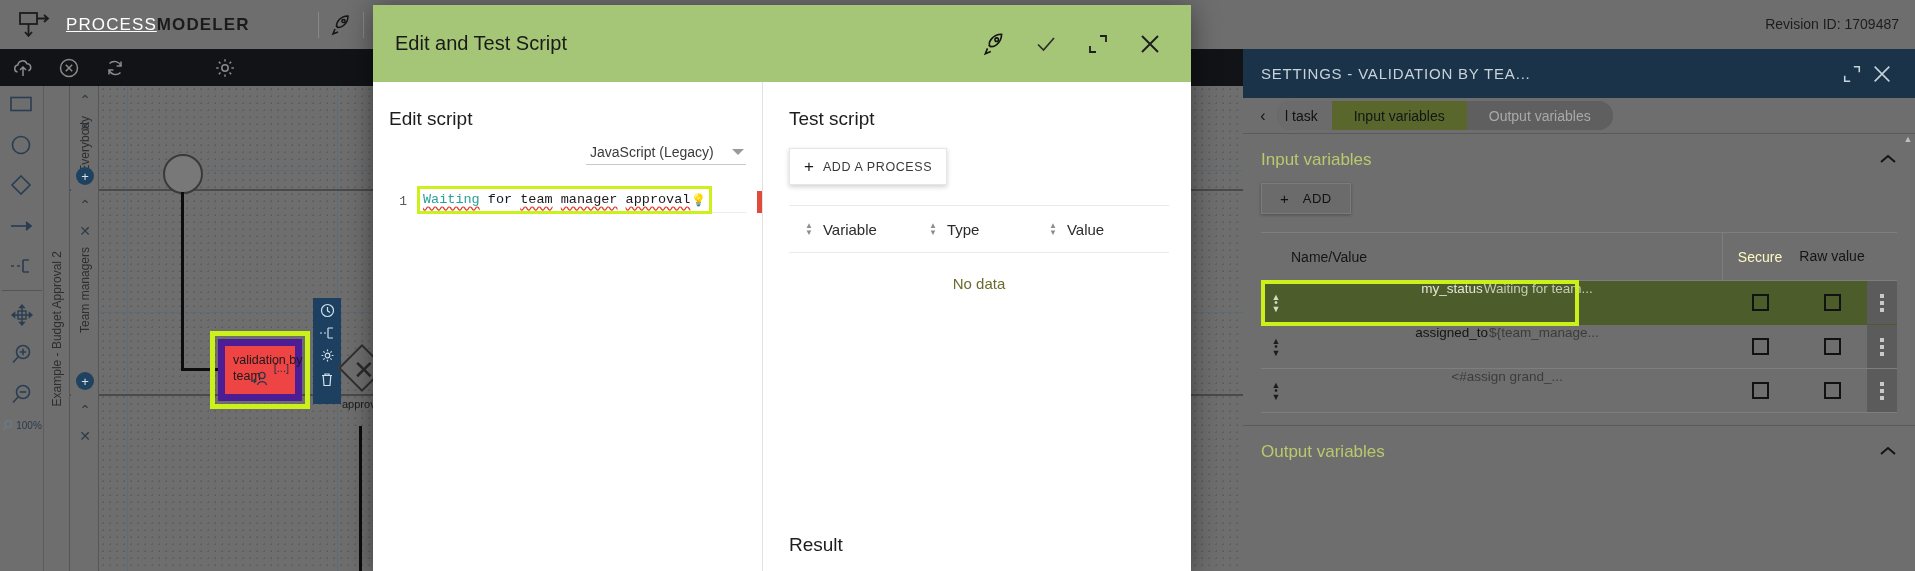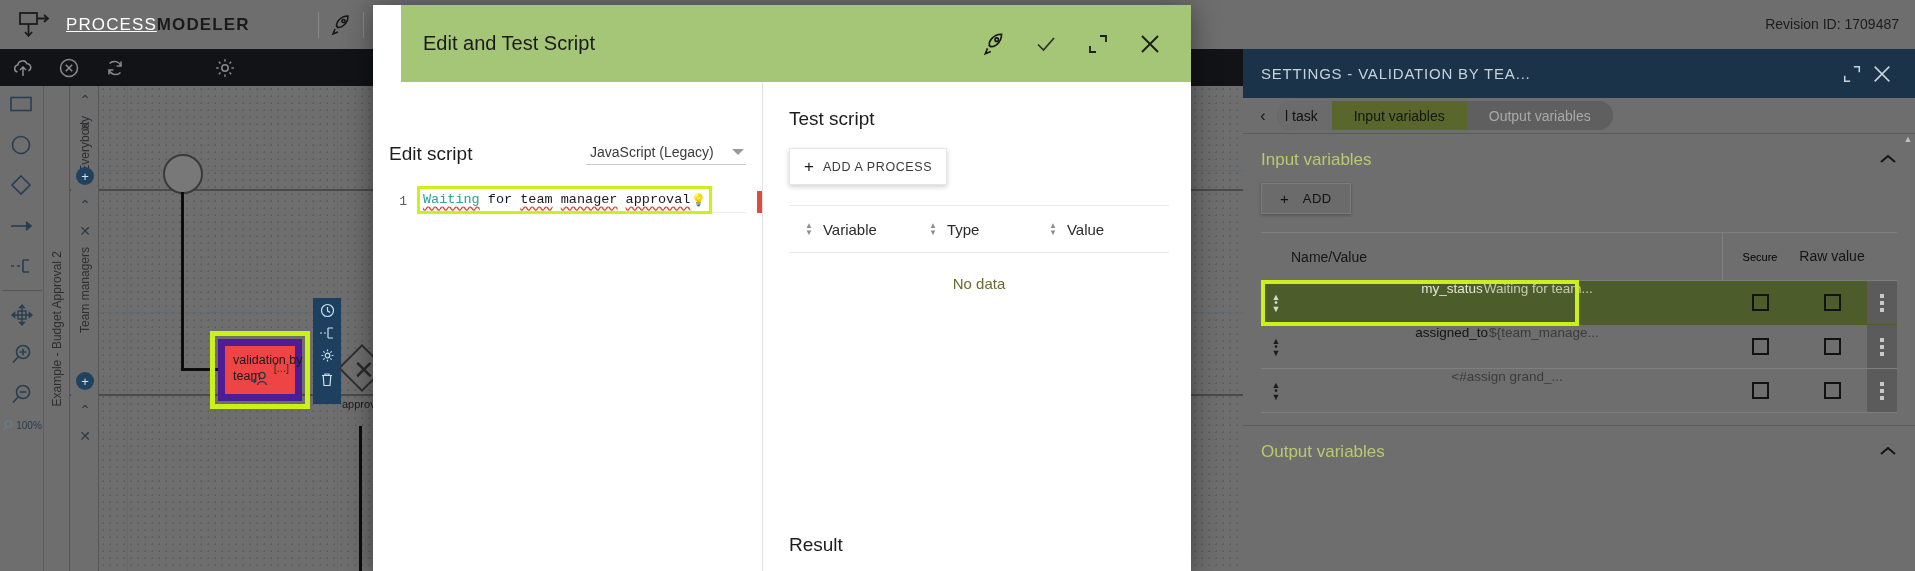--- a/index.html
+++ b/index.html
@@ -62,30 +62,30 @@
   .arrowhead{position:absolute;width:0;height:0;border-top:7px solid transparent;border-bottom:7px solid transparent;border-left:10px solid #0c0c0c;}
   .gateway{position:absolute;width:34px;height:34px;background:#6e6e6e;border:2px solid #303030;transform:rotate(45deg);}
   .gw-x{position:absolute;font-size:26px;color:#2a2a2a;line-height:1;}
   .ctxbar{position:absolute;width:28px;background:#1d4060;display:flex;flex-direction:column;align-items:center;padding:5px 0;gap:7px;}
   .ctxbar .ci{color:#cfe0ee;font-size:13px;line-height:1;}
   .approve-label{position:absolute;font-size:11px;color:#1a1a1a;}
 
   
   .modal{position:absolute;left:373px;top:5px;width:818px;height:566px;background:#fff;
          box-shadow:0 4px 26px rgba(0,0,0,.45);}
-  .modal-head{height:77px;background:#a6c677;display:flex;align-items:center;padding:0 22px;margin-left:28px;}
+  .modal-head{height:77px;background:#a6c677;display:flex;align-items:center;padding:0 22px;}
   .modal-title{font-size:20px;color:#1a1a1a;flex:1;}
   .mh-icons{display:flex;align-items:center;gap:26px;padding-right:6px;}
   .mh-btn{width:26px;height:26px;display:flex;align-items:center;justify-content:center;color:#1d1d1d;}
 
   .modal-body{display:flex;height:489px;}
   .left-pane{width:390px;border-right:1px solid #e2e2e2;padding:26px 0 0 16px;position:relative;}
   .right-pane{flex:1;padding:26px 22px 0 26px;position:relative;}
 
-  .pane-row{display:flex;align-items:flex-end;gap:10px;padding-right:16px;}
+  .pane-row{display:flex;align-items:flex-start;gap:10px;padding-right:16px;}
   .pane-title{font-size:19px;color:#1d1d1d;font-weight:400;}
   .lang-select{flex:1;display:flex;align-items:center;justify-content:space-between;
        border-bottom:1px solid #c9c9c9;padding:0 2px 4px 4px;max-width:160px;margin-left:auto;margin-top:36px;}
   .lang-value{font-size:14px;color:#3a3a3a;}
   .caret{width:0;height:0;border-left:6px solid transparent;border-right:6px solid transparent;border-top:6px solid #9a9a9a;}
 
   .editor{margin-top:26px;margin-right:16px;position:relative;height:300px;}
   .ed-row{display:flex;align-items:flex-start;height:22px;}
   .ed-gutter{width:28px;text-align:right;padding-right:10px;font-family:"Liberation Mono", monospace;font-size:13px;color:#5a5a5a;line-height:22px;}
   .ed-codewrap{position:relative;flex:1;border-bottom:1px solid #ececec;height:22px;}
@@ -132,21 +132,21 @@
   .sec-title{font-size:17px;color:#b9c96e;}
   .chev{font-size:14px;color:#141414;}
   .addbtn{display:inline-flex;align-items:center;gap:14px;background:#6b6b6b;border:1px solid #7b7b7b;
      box-shadow:0 1px 3px rgba(0,0,0,.3);padding:7px 18px;margin-top:13px;}
   .addbtn .plus{font-size:15px;color:#121212;line-height:1;}
   .addbtn .lbl{font-size:13px;letter-spacing:.5px;color:#121212;}
 
   .ivtable{margin-top:18px;border-top:1px solid #7e7e7e;}
   .ivhead{display:flex;align-items:center;height:48px;border-bottom:1px solid #7e7e7e;}
   .ivh-c1{flex:1;padding-left:30px;font-size:14px;color:#151515;border-right:1px solid #7e7e7e;height:48px;display:flex;align-items:center;}
-  .ivh-c2{width:74px;font-size:11px;color:#000000;display:flex;align-items:center;justify-content:center;}
+  .ivh-c2{width:74px;font-size:14px;color:#fef9c3;display:flex;align-items:center;justify-content:center;}
   .ivh-c3{width:70px;font-size:14px;color:#151515;display:flex;align-items:center;justify-content:center;text-align:center;line-height:15px;}
   .ivh-c4{width:30px;}
   .ivrow{display:flex;align-items:stretch;height:44px;border-bottom:1px solid #7e7e7e;position:relative;}
   .ivrow.sel{background:#4c5c2a;border-bottom-color:#4c5c2a;}
   .iv-drag{width:30px;display:flex;align-items:center;justify-content:center;}
   .iv-nv{flex:1;display:flex;flex-direction:row;justify-content:center;gap:1px;}
   .iv-name{font-size:13.5px;color:#141414;}
   .iv-val{font-size:13.5px;color:#3c3c3c;}
   .ivrow.sel .iv-name{color:#e7e7d6;}
   .ivrow.sel .iv-val{color:#c8cdb2;}

